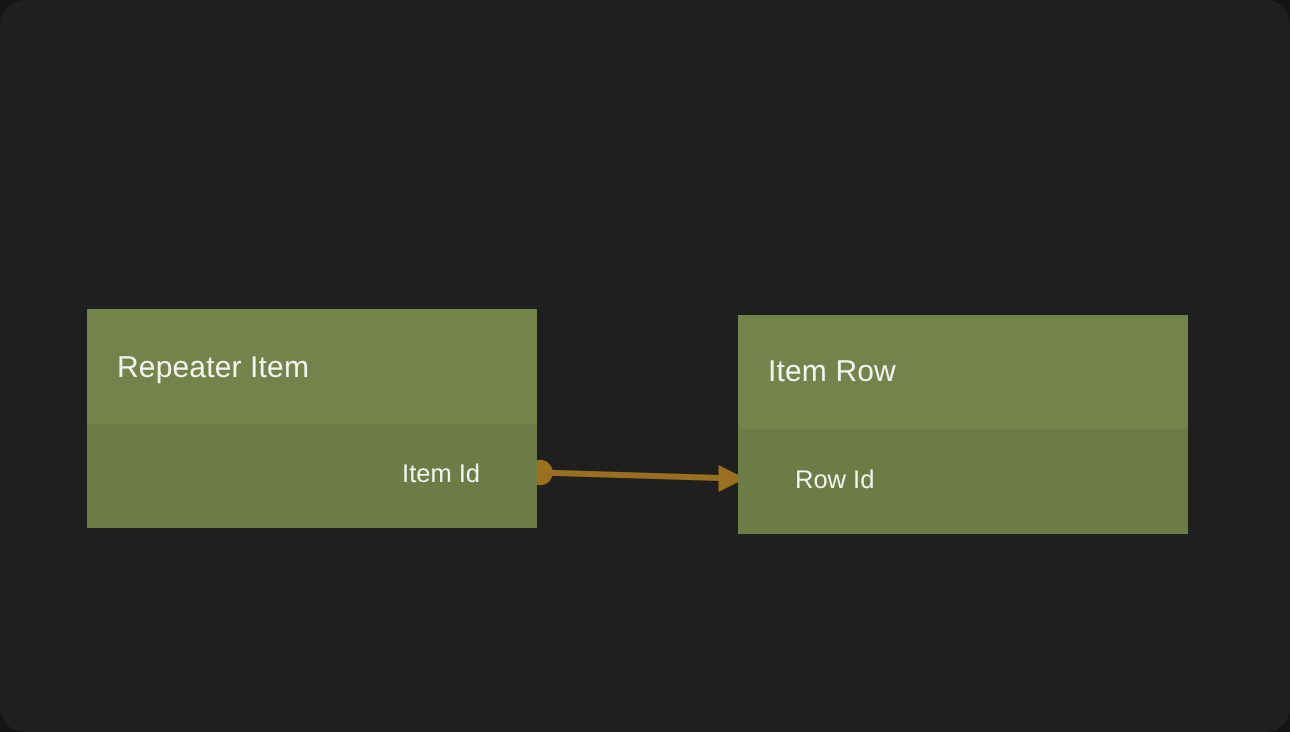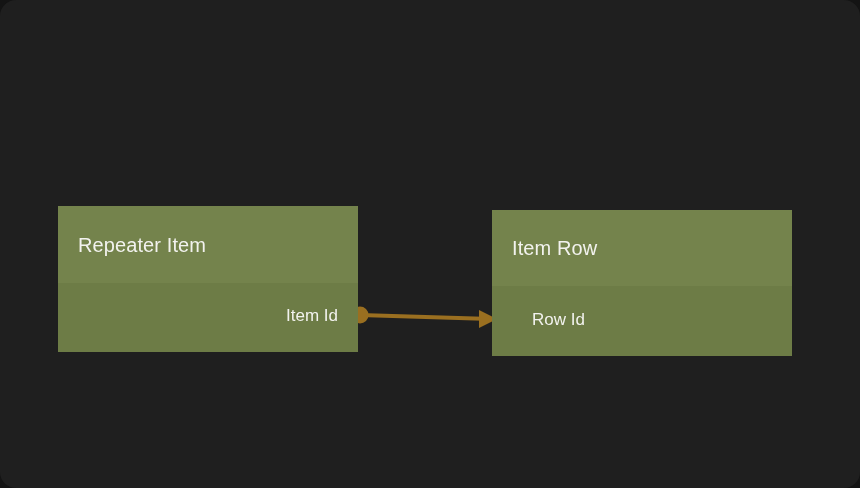--- a/index.html
+++ b/index.html
@@ -67,31 +67,30 @@
   }
 
   .field-row {
     box-sizing: border-box;
     display: flex;
     align-items: center;
     color: #f2f2ee;
     font-size: 17px;
     font-weight: 400;
     line-height: 1;
-    padding: 0 20px;
+    padding: 0 38px;
     height: 32px;
   }
   .field-row.align-right {
     justify-content: flex-end;
     text-align: right;
   }
   .field-row.align-left {
     justify-content: flex-start;
     text-align: center;
-    margin-left: 20px;
   }
 
   
   #card-repeater-item {
     left: 58px;
     top: 206px;
     width: 300px;
     height: 146px;
   }
   #card-repeater-item .entity-header { height: 77px; }

